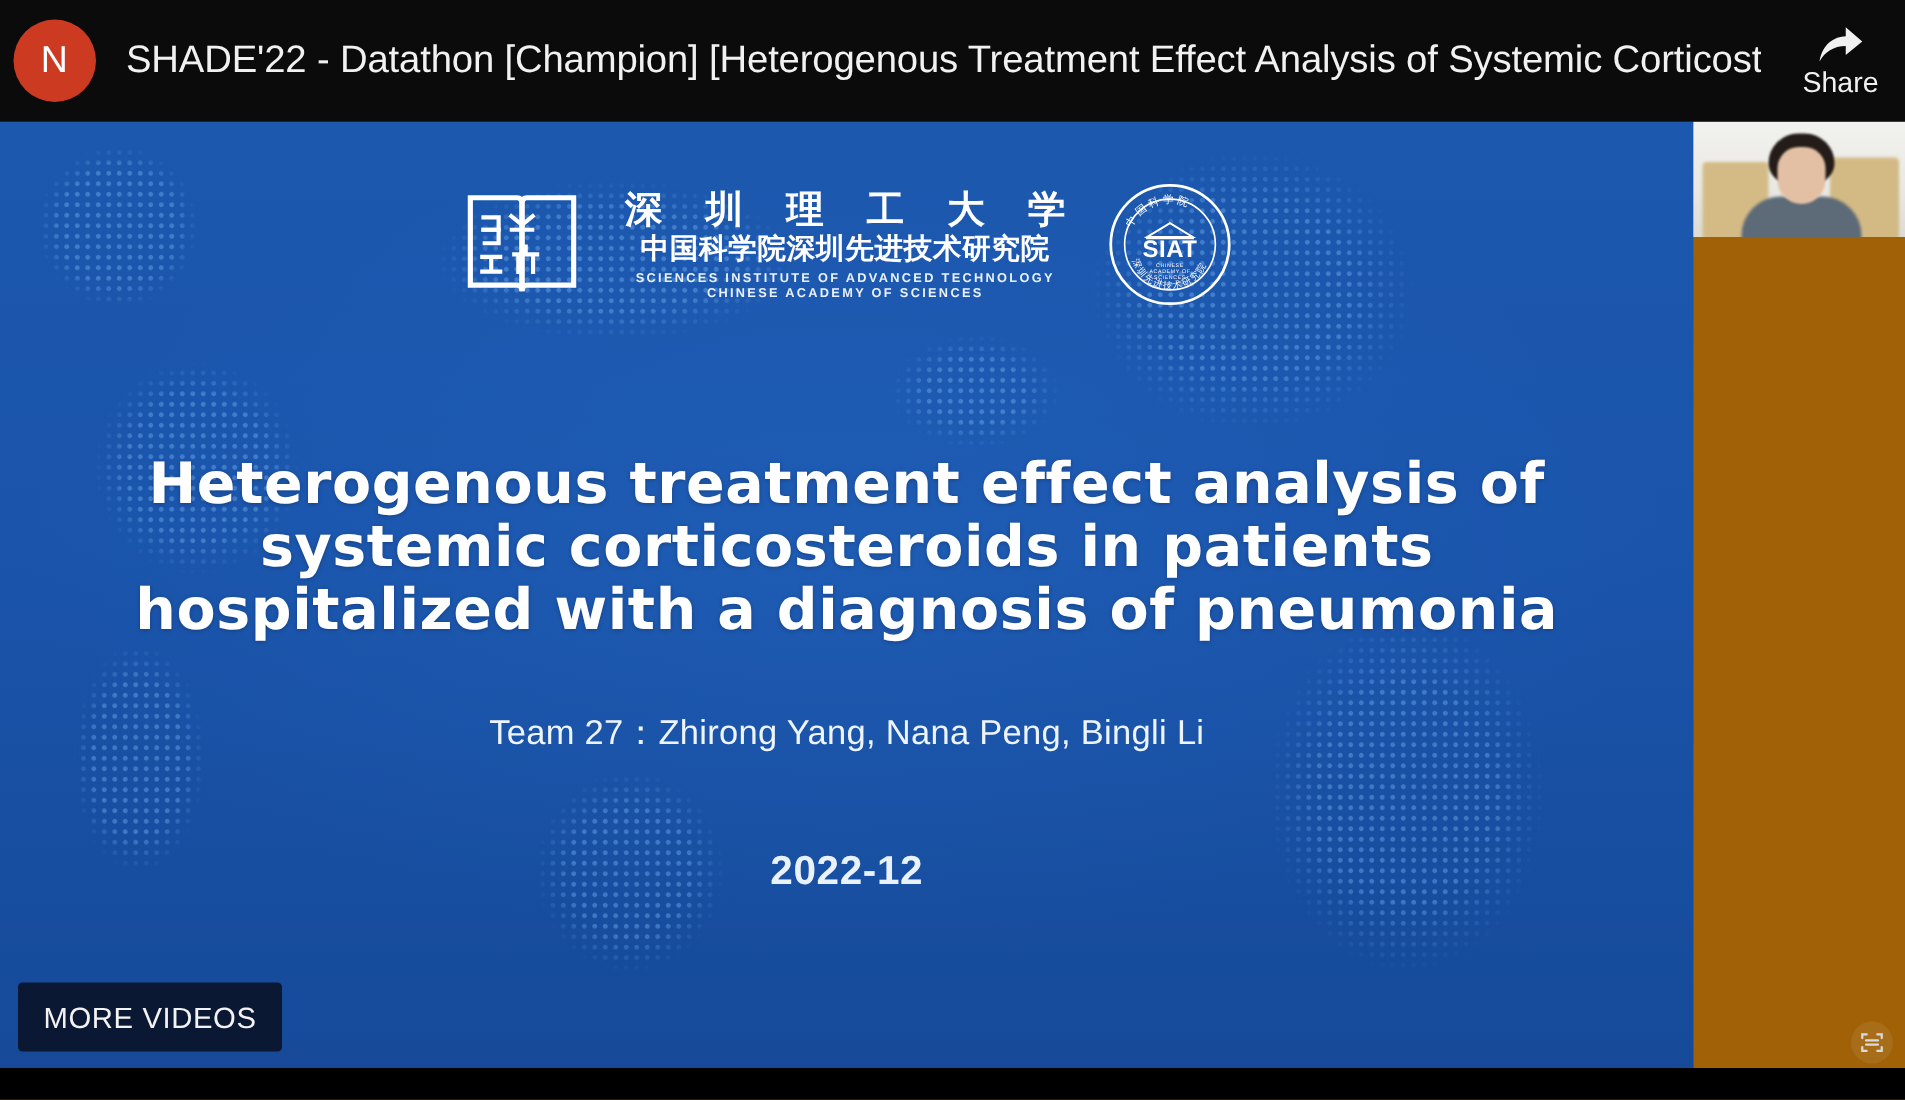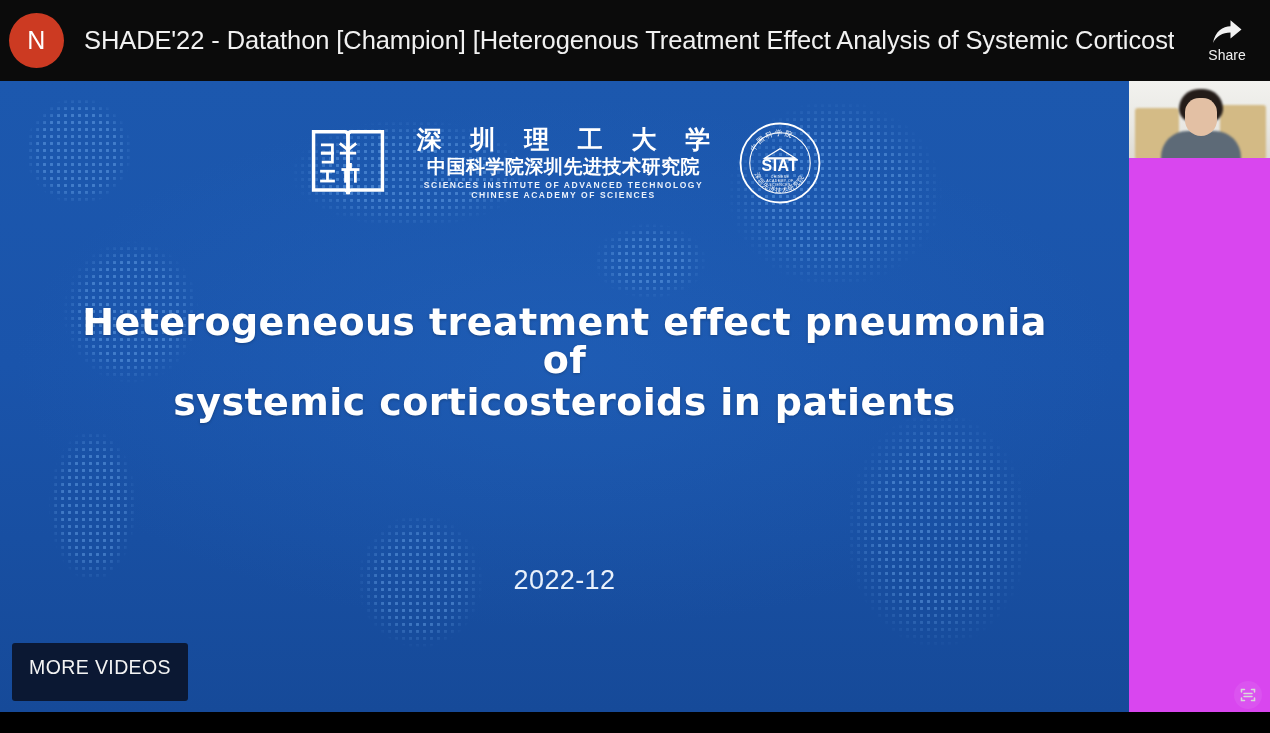--- a/index.html
+++ b/index.html
@@ -66,32 +66,32 @@
     width: 66px;
     height: 64px;
     display: flex;
     flex-direction: column;
     align-items: center;
     justify-content: center;
     gap: 2px;
   }
   .share-btn .share-label {
     color: #f1f1f1;
-    font-size: 14px;
+    font-size: 19px;
     line-height: 1;
   }
   .share-icon svg { display: block; }
 
   
   .stage {
     position: absolute;
     left: 0; top: 81px;
     width: 1270px;
     height: 652px;
-    background: #d946ef;
+    background: #a16207;
     overflow: hidden;
   }
   .slide {
     position: absolute;
     left: 0; top: 0;
     width: 1129px;
     height: 631px;
     background:
       radial-gradient(ellipse 70% 60% at 50% 45%, rgba(40,110,200,0.30) 0%, rgba(26,84,171,0) 70%),
       linear-gradient(180deg, #1c58ae 0%, #1a54ab 45%, #164a99 100%);
@@ -207,31 +207,31 @@
     letter-spacing: .2px;
     z-index: 3;
   }
   .date-line {
     position: absolute;
     left: 0; right: 0;
     top: 484px;
     text-align: center;
     color: #e9f1fb;
     font-size: 27px;
-    font-weight: 400;
+    font-weight: 700;
     letter-spacing: .4px;
     z-index: 3;
   }
 
   
   .more-videos {
     position: absolute;
     left: 12px;
     bottom: 32px;
-    padding: 13px 17px 22px;
+    padding: 13px 17px 10px;
     background: rgba(9,14,28,0.82);
     color: #f3f3f3;
     font-size: 19.5px;
     letter-spacing: .4px;
     border-radius: 3px;
     z-index: 30;
     cursor: pointer;
     user-select: none;
   }
 
@@ -460,24 +460,26 @@
             <path d="M31 45 H69" stroke="#ffffff" stroke-width="1.6"></path>
             <text x="50" y="60" text-anchor="middle" font-size="19" font-weight="700" fill="#ffffff" font-family="Liberation Sans, sans-serif" letter-spacing="0.5">SIAT</text>
             <text x="50" y="67.5" text-anchor="middle" font-size="4.2" fill="#ffffff" font-family="Liberation Sans, sans-serif" letter-spacing="0.5">CHINESE</text>
             <text x="50" y="72.5" text-anchor="middle" font-size="4.2" fill="#ffffff" font-family="Liberation Sans, sans-serif" letter-spacing="0.5">ACADEMY OF</text>
             <text x="50" y="77.5" text-anchor="middle" font-size="4.2" fill="#ffffff" font-family="Liberation Sans, sans-serif" letter-spacing="0.5">SCIENCES</text>
           </svg>
         </span>
       </div>
 
       <div class="headline">
-        <span class="ln">Heterogeneous treatment effect pneumonia of</span>
+        <span class="ln">Heterogenous treatment effect analysis of</span>
         <span class="ln">systemic corticosteroids in patients</span>
+        <span class="ln">hospitalized with a diagnosis of pneumonia</span>
       </div>
 
+      <div class="team-line">Team 27：Zhirong Yang, Nana Peng, Bingli Li</div>
       <div class="date-line">2022-12</div>
     </div>
 
     <div class="webcam">
       <div class="cam-wall"></div>
       <div class="cam-chair-l"></div>
       <div class="cam-chair-r"></div>
       <div class="cam-body"></div>
       <div class="cam-hair"></div>
       <div class="cam-face"></div>

